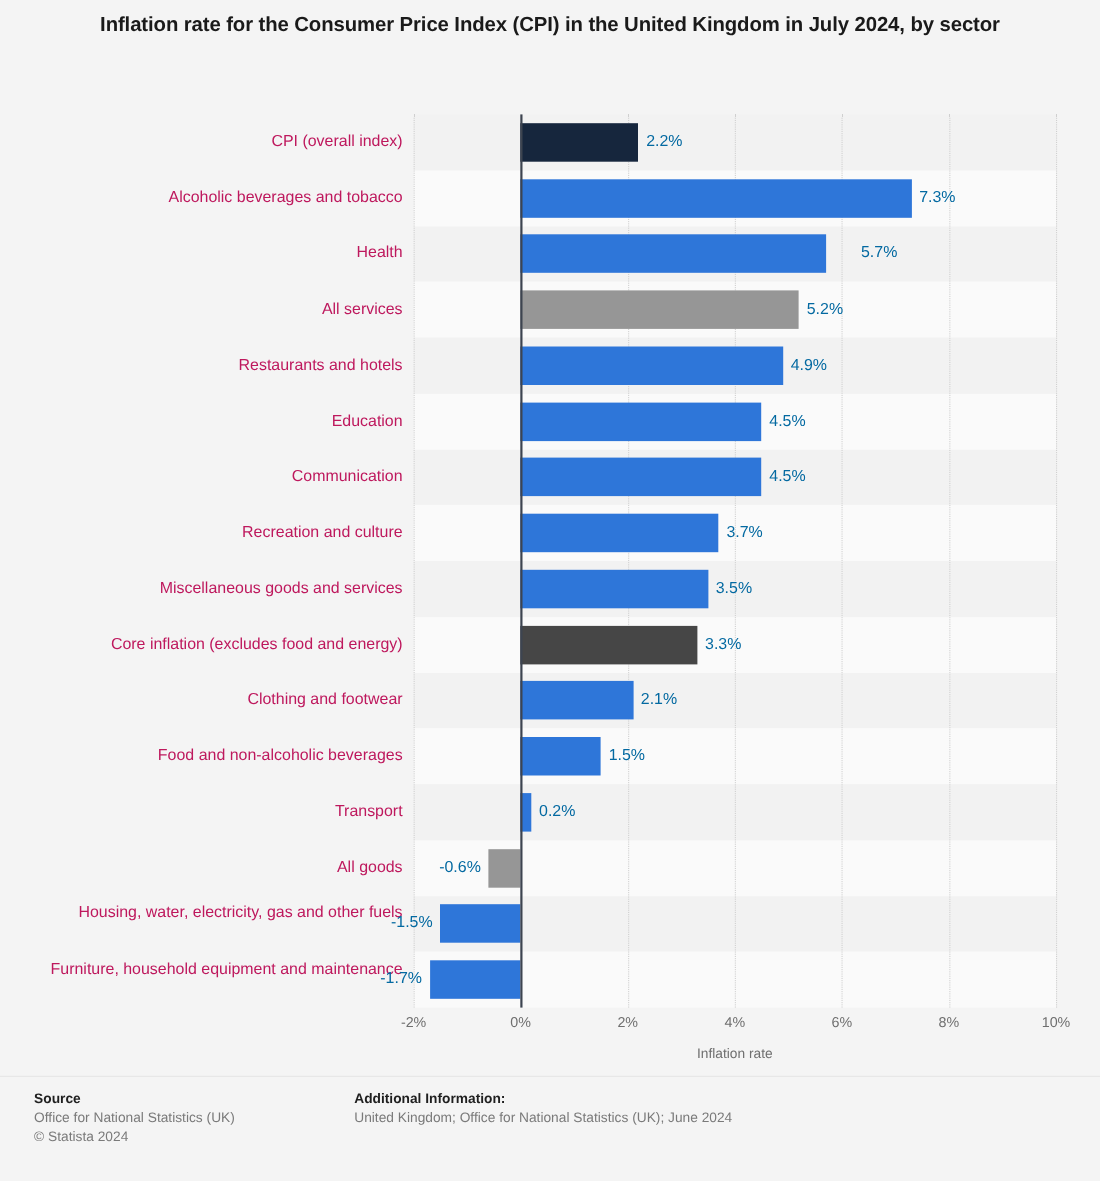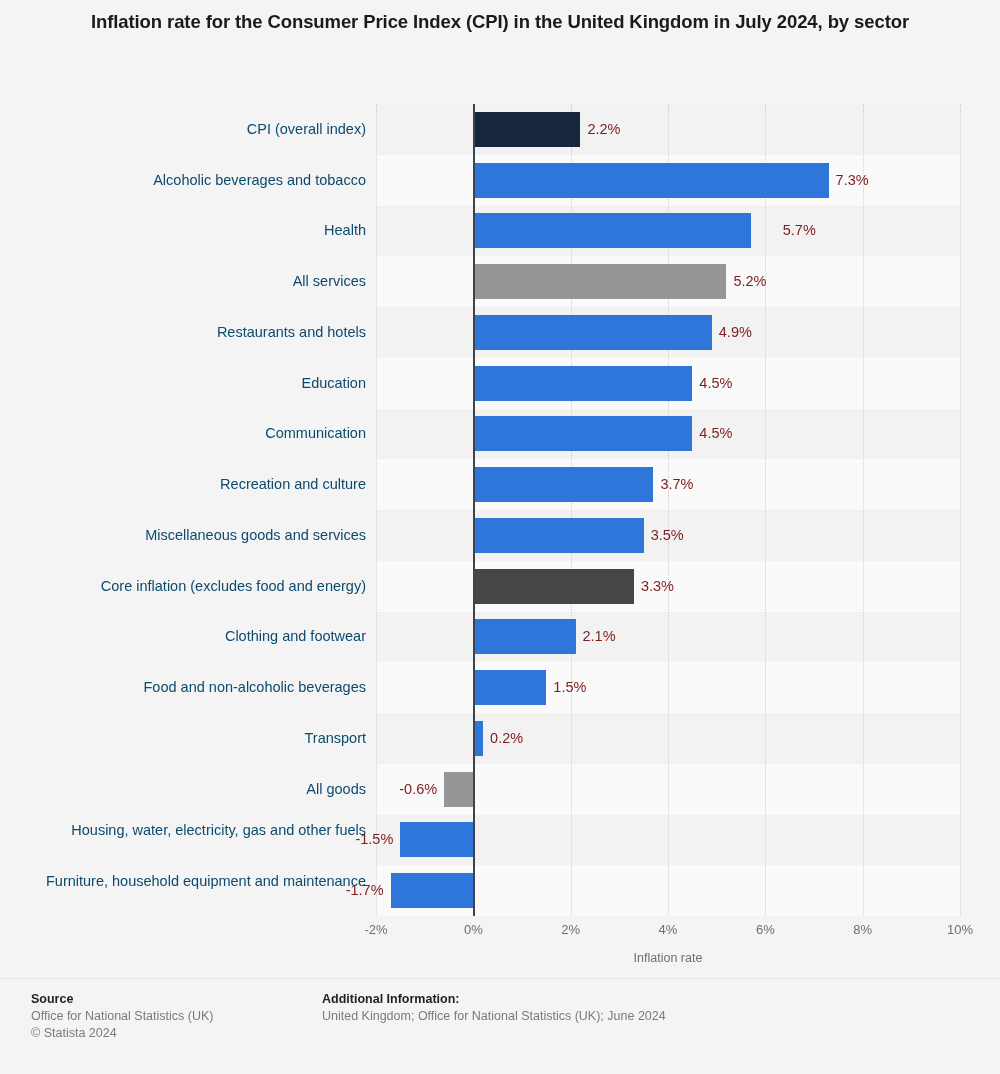--- a/index.html
+++ b/index.html
@@ -68,36 +68,36 @@
     position: absolute;
     height: 35px;
     z-index: 3;
   }
 
   .bar-value {
     position: absolute;
     height: 35px;
     line-height: 35px;
     font-size: 14.5px;
-    color: #7f1d1d;
+    color: #0369a1;
     white-space: nowrap;
     z-index: 4;
   }
   .bar-value.pos { text-align: left; }
   .bar-value.neg { text-align: right; }
 
   
   .cat-label {
     position: absolute;
     right: 0px;
     width: 360px;
     text-align: right;
     font-size: 14.5px;
     line-height: 19px;
-    color: #0c4a6e;
+    color: #be185d;
     white-space: pre-line;
   }
 
   #cat-labels {
     position: absolute;
     left: 0px;
     top: 104px;
     width: 366px;
     height: 812px;
   }

